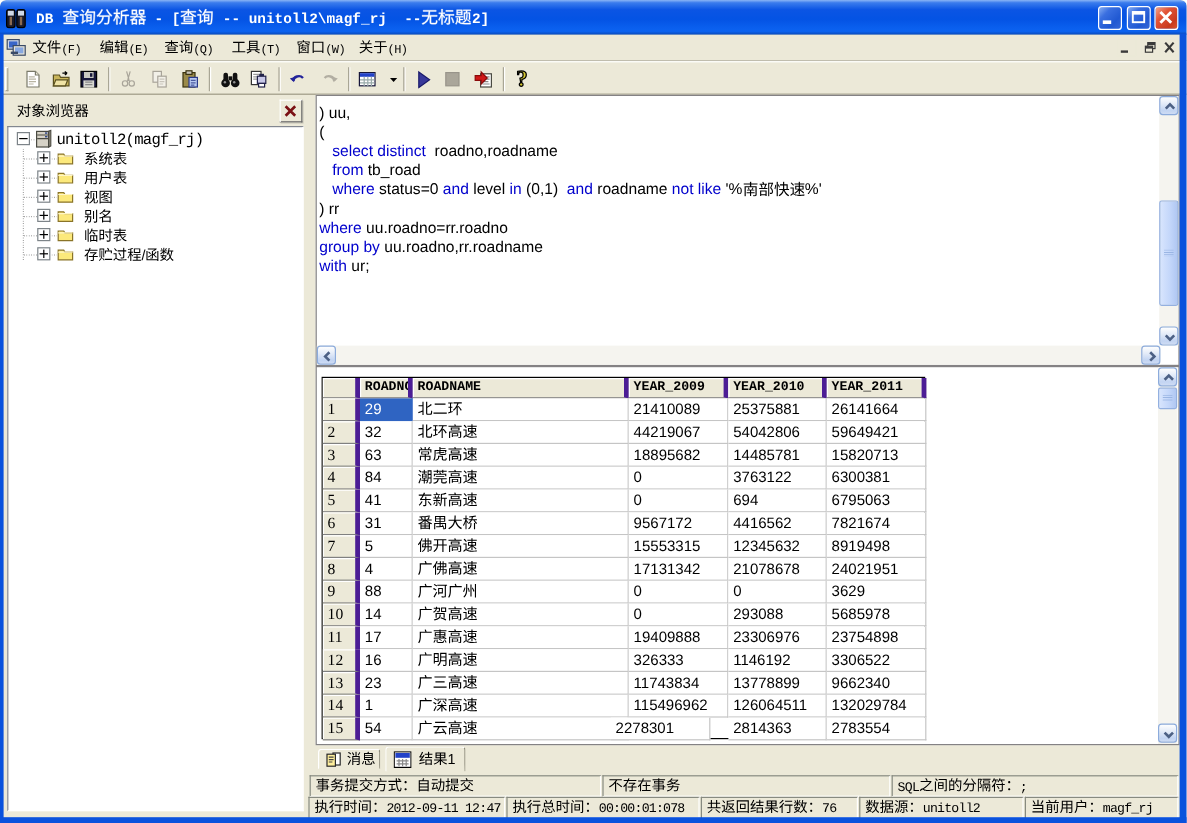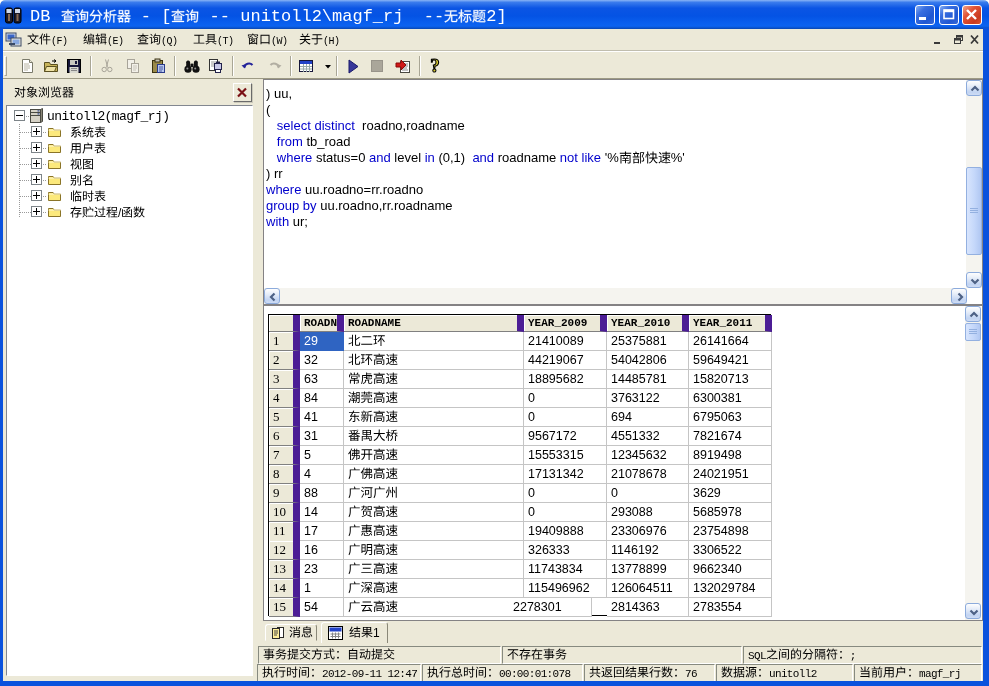--- a/index.html
+++ b/index.html
@@ -5,21 +5,21 @@
 *{box-sizing:border-box;}
 #win{position:relative;width:989px;height:686px;background:#ECE9D8;border-radius:5px 5px 0 0;font-family:"Liberation Sans",sans-serif;overflow:hidden;}
 .abs{position:absolute;}
 svg.k{height:1em;vertical-align:-0.12em;fill:currentColor;}
 
 #bL{left:0;top:28px;width:3px;bottom:0;background:#0a52dd;}
 #bR{right:0;top:28px;width:6px;bottom:0;background:#0a52dd;}
 #bB{left:0;right:0;bottom:0;height:5px;background:#0a52dd;}
 
 #title{left:0;top:0;width:989px;height:29px;border-radius:5px 5px 0 0;background:linear-gradient(180deg,#8ab5f5 0%,#3a7ced 8%,#0b55e4 28%,#0453e4 55%,#0a5fee 80%,#0c63f0 90%,#0a50c8 97%,#0846ae 100%);color:#fff;}
-#title .txt{position:absolute;left:30px;top:7px;font-size:17px;font-weight:normal;font-family:"Liberation Mono",monospace;white-space:pre;letter-spacing:0;}
+#title .txt{position:absolute;left:30px;top:7px;font-size:12px;font-weight:bold;font-family:"Liberation Mono",monospace;white-space:pre;letter-spacing:0;}
 .tbtn{position:absolute;top:5px;width:20px;height:20px;border:1px solid #fff;border-radius:3px;}
 .tbtn.mini{left:915px;background:linear-gradient(135deg,#86aef2 0%,#3a6fe0 30%,#2058d2 70%,#3667d6 100%);}
 .tbtn.maxi{left:939px;background:linear-gradient(135deg,#86aef2 0%,#3a6fe0 30%,#2058d2 70%,#3667d6 100%);}
 .tbtn.clos{left:962px;background:linear-gradient(135deg,#f0a58c 0%,#e25437 35%,#c93a1e 75%,#d8552f 100%);}
 
 #menu{left:0;top:29px;width:989px;height:22px;background:#ECE9D8;font-size:12px;color:#000;border-bottom:1px solid #c0bdae;}
 #menu .mi{position:absolute;top:4px;white-space:pre;}
 .mono{font-family:"Liberation Mono",monospace;}
 #menu .mono{font-size:10px;letter-spacing:-0.5px;}
 .st .mono{font-size:11px;letter-spacing:-0.65px;}
@@ -46,21 +46,21 @@
 .kw{color:#0000cc;}
 
 .sb{position:absolute;background:#f5f4ef;}
 .sbtn{position:absolute;width:16px;height:16px;border-radius:3px;background:linear-gradient(180deg,#fefefe 0%,#e3ebf8 40%,#c2d4f2 80%,#cfdcf4 100%);border:1px solid #8cabdc;}
 .sbtn svg{position:absolute;left:2px;top:2px;}
 .sthumb{position:absolute;border-radius:2px;background:linear-gradient(90deg,#d8e5fd 0%,#c4d7fa 55%,#b0c7f2 100%);border:1px solid #93b0e0;}
 .sthumb:after{content:"";position:absolute;left:3px;right:3px;top:50%;margin-top:-3px;height:6px;background-image:linear-gradient(#93b0e0 1px,transparent 1px);background-size:100% 2px;}
 
 #res{left:263px;top:305px;width:720px;height:316px;background:#fff;border:1px solid #848284;}
 #grid{position:absolute;left:4px;top:8px;border:1px solid #000;}
-.hc,.rn{background:#ECE9D8;border-right:7px solid #4c1d95;border-bottom:1px solid #808080;box-shadow:inset 1px 1px 0 #fff;}
+.hc,.rn{background:#ECE9D8;border-right:4px solid #4c1d95;border-bottom:1px solid #808080;box-shadow:inset 1px 1px 0 #fff;}
 .hc{font-family:"Liberation Mono",monospace;font-weight:bold;font-size:11px;}
 .rn{font-family:"Liberation Serif",serif;font-size:13px;}
 .dc{background:#fff;border-right:1px solid #c5c5c5;border-bottom:1px solid #c5c5c5;font-size:12.5px;}
 .cell{position:absolute;line-height:18px;padding-left:4px;white-space:pre;overflow:hidden;}
 .hcell{line-height:16px;}
 .sel{background:#2f64c2;color:#fff;border-right:1px solid #2f64c2;border-bottom:1px solid #2f64c2;}
 
 .tab{position:absolute;background:#ECE9D8;border:1px solid;border-color:#fff #8a8878 #ECE9D8 #fff;border-radius:3px 3px 0 0;font-size:12px;}
 
 .st{position:absolute;height:18px;background:#ECE9D8;border:1px solid;border-color:#878a80 #fff #fff #878a80;font-size:12px;line-height:16px;white-space:pre;padding-left:4px;color:#000;}
@@ -718,21 +718,21 @@
 <div class="cell dc" style="left:420px;top:93px;width:83px;height:19px">6795063</div>
 <div class="cell rn" style="left:0px;top:112px;width:31px;height:19px">6</div>
 <div class="cell dc" style="left:31px;top:112px;width:44px;height:19px">31</div>
 <div class="cell dc" style="left:75px;top:112px;width:180px;height:19px"><svg class="k" viewBox="0 -880 4000 1000">
             <use href="#g756a"></use>
             <use href="#g79ba" x="1000"></use>
             <use href="#g5927" x="2000"></use>
             <use href="#g6865" x="3000"></use>
           </svg></div>
 <div class="cell dc" style="left:255px;top:112px;width:83px;height:19px">9567172</div>
-<div class="cell dc" style="left:338px;top:112px;width:82px;height:19px">4551332</div>
+<div class="cell dc" style="left:338px;top:112px;width:82px;height:19px">4416562</div>
 <div class="cell dc" style="left:420px;top:112px;width:83px;height:19px">7821674</div>
 <div class="cell rn" style="left:0px;top:131px;width:31px;height:19px">7</div>
 <div class="cell dc" style="left:31px;top:131px;width:44px;height:19px">5</div>
 <div class="cell dc" style="left:75px;top:131px;width:180px;height:19px"><svg class="k" viewBox="0 -880 4000 1000">
             <use href="#g4f5b"></use>
             <use href="#g5f00" x="1000"></use>
             <use href="#g9ad8" x="2000"></use>
             <use href="#g901f" x="3000"></use>
           </svg></div>
 <div class="cell dc" style="left:255px;top:131px;width:83px;height:19px">15553315</div>

